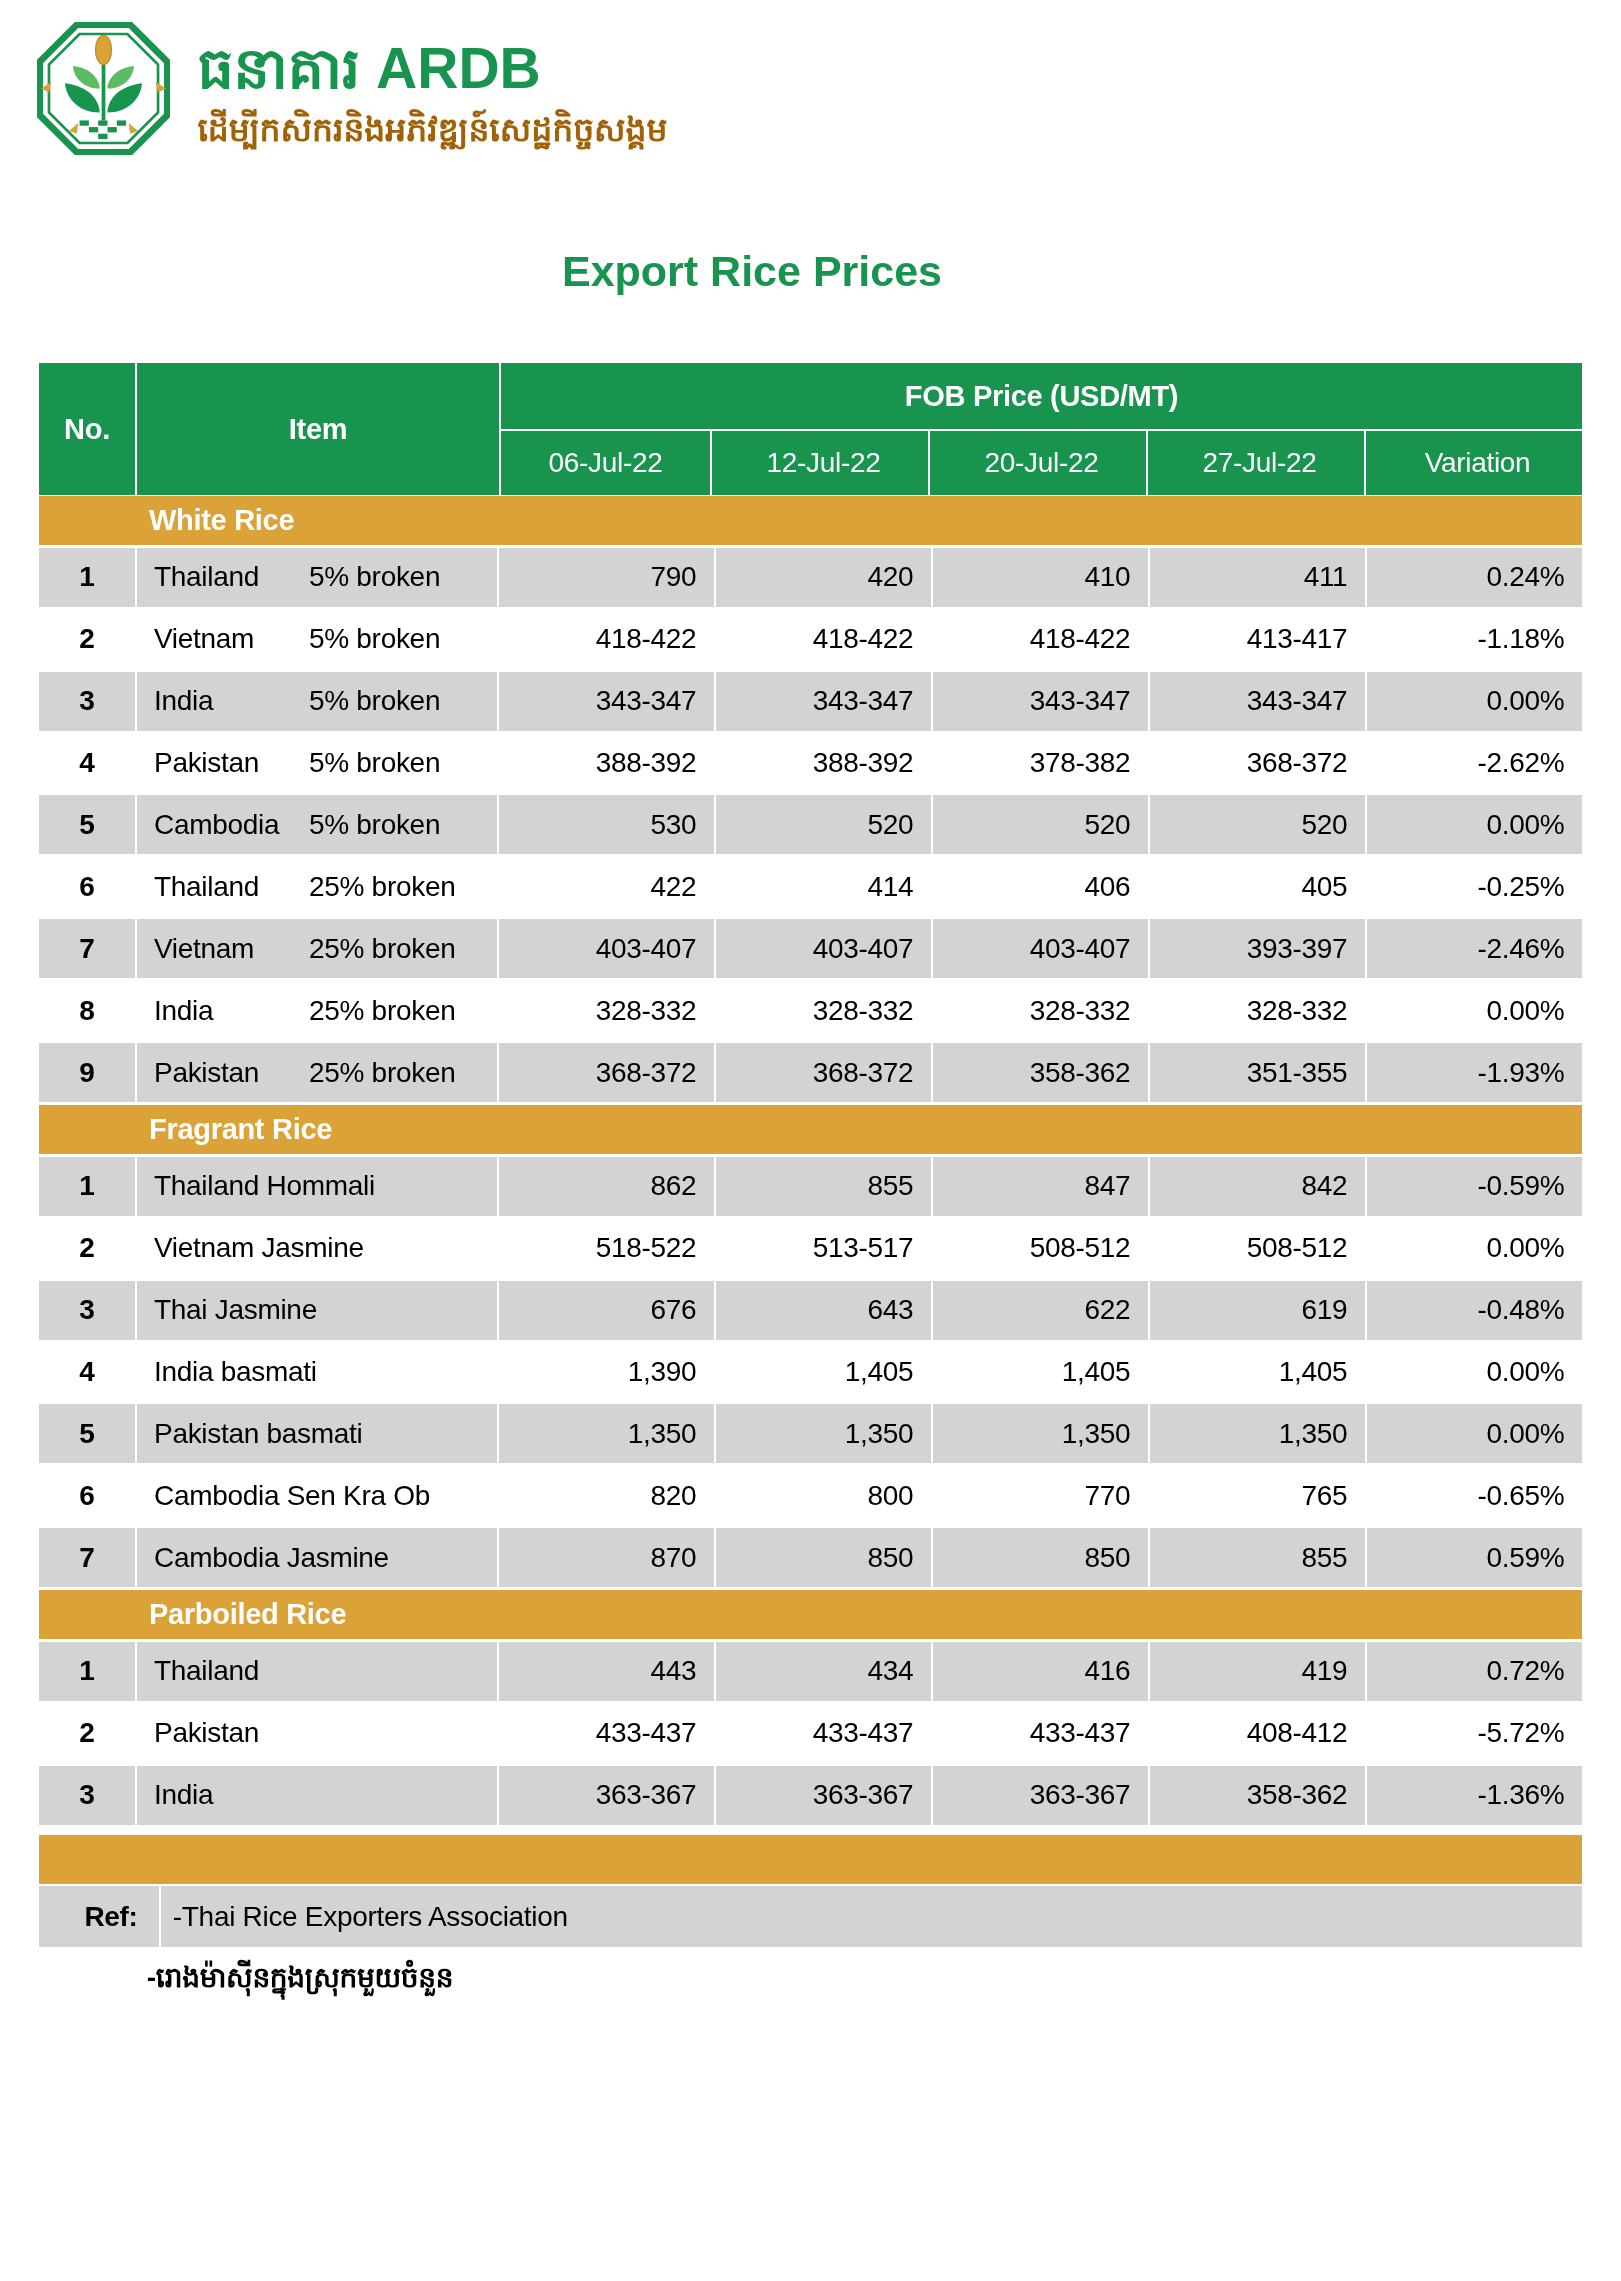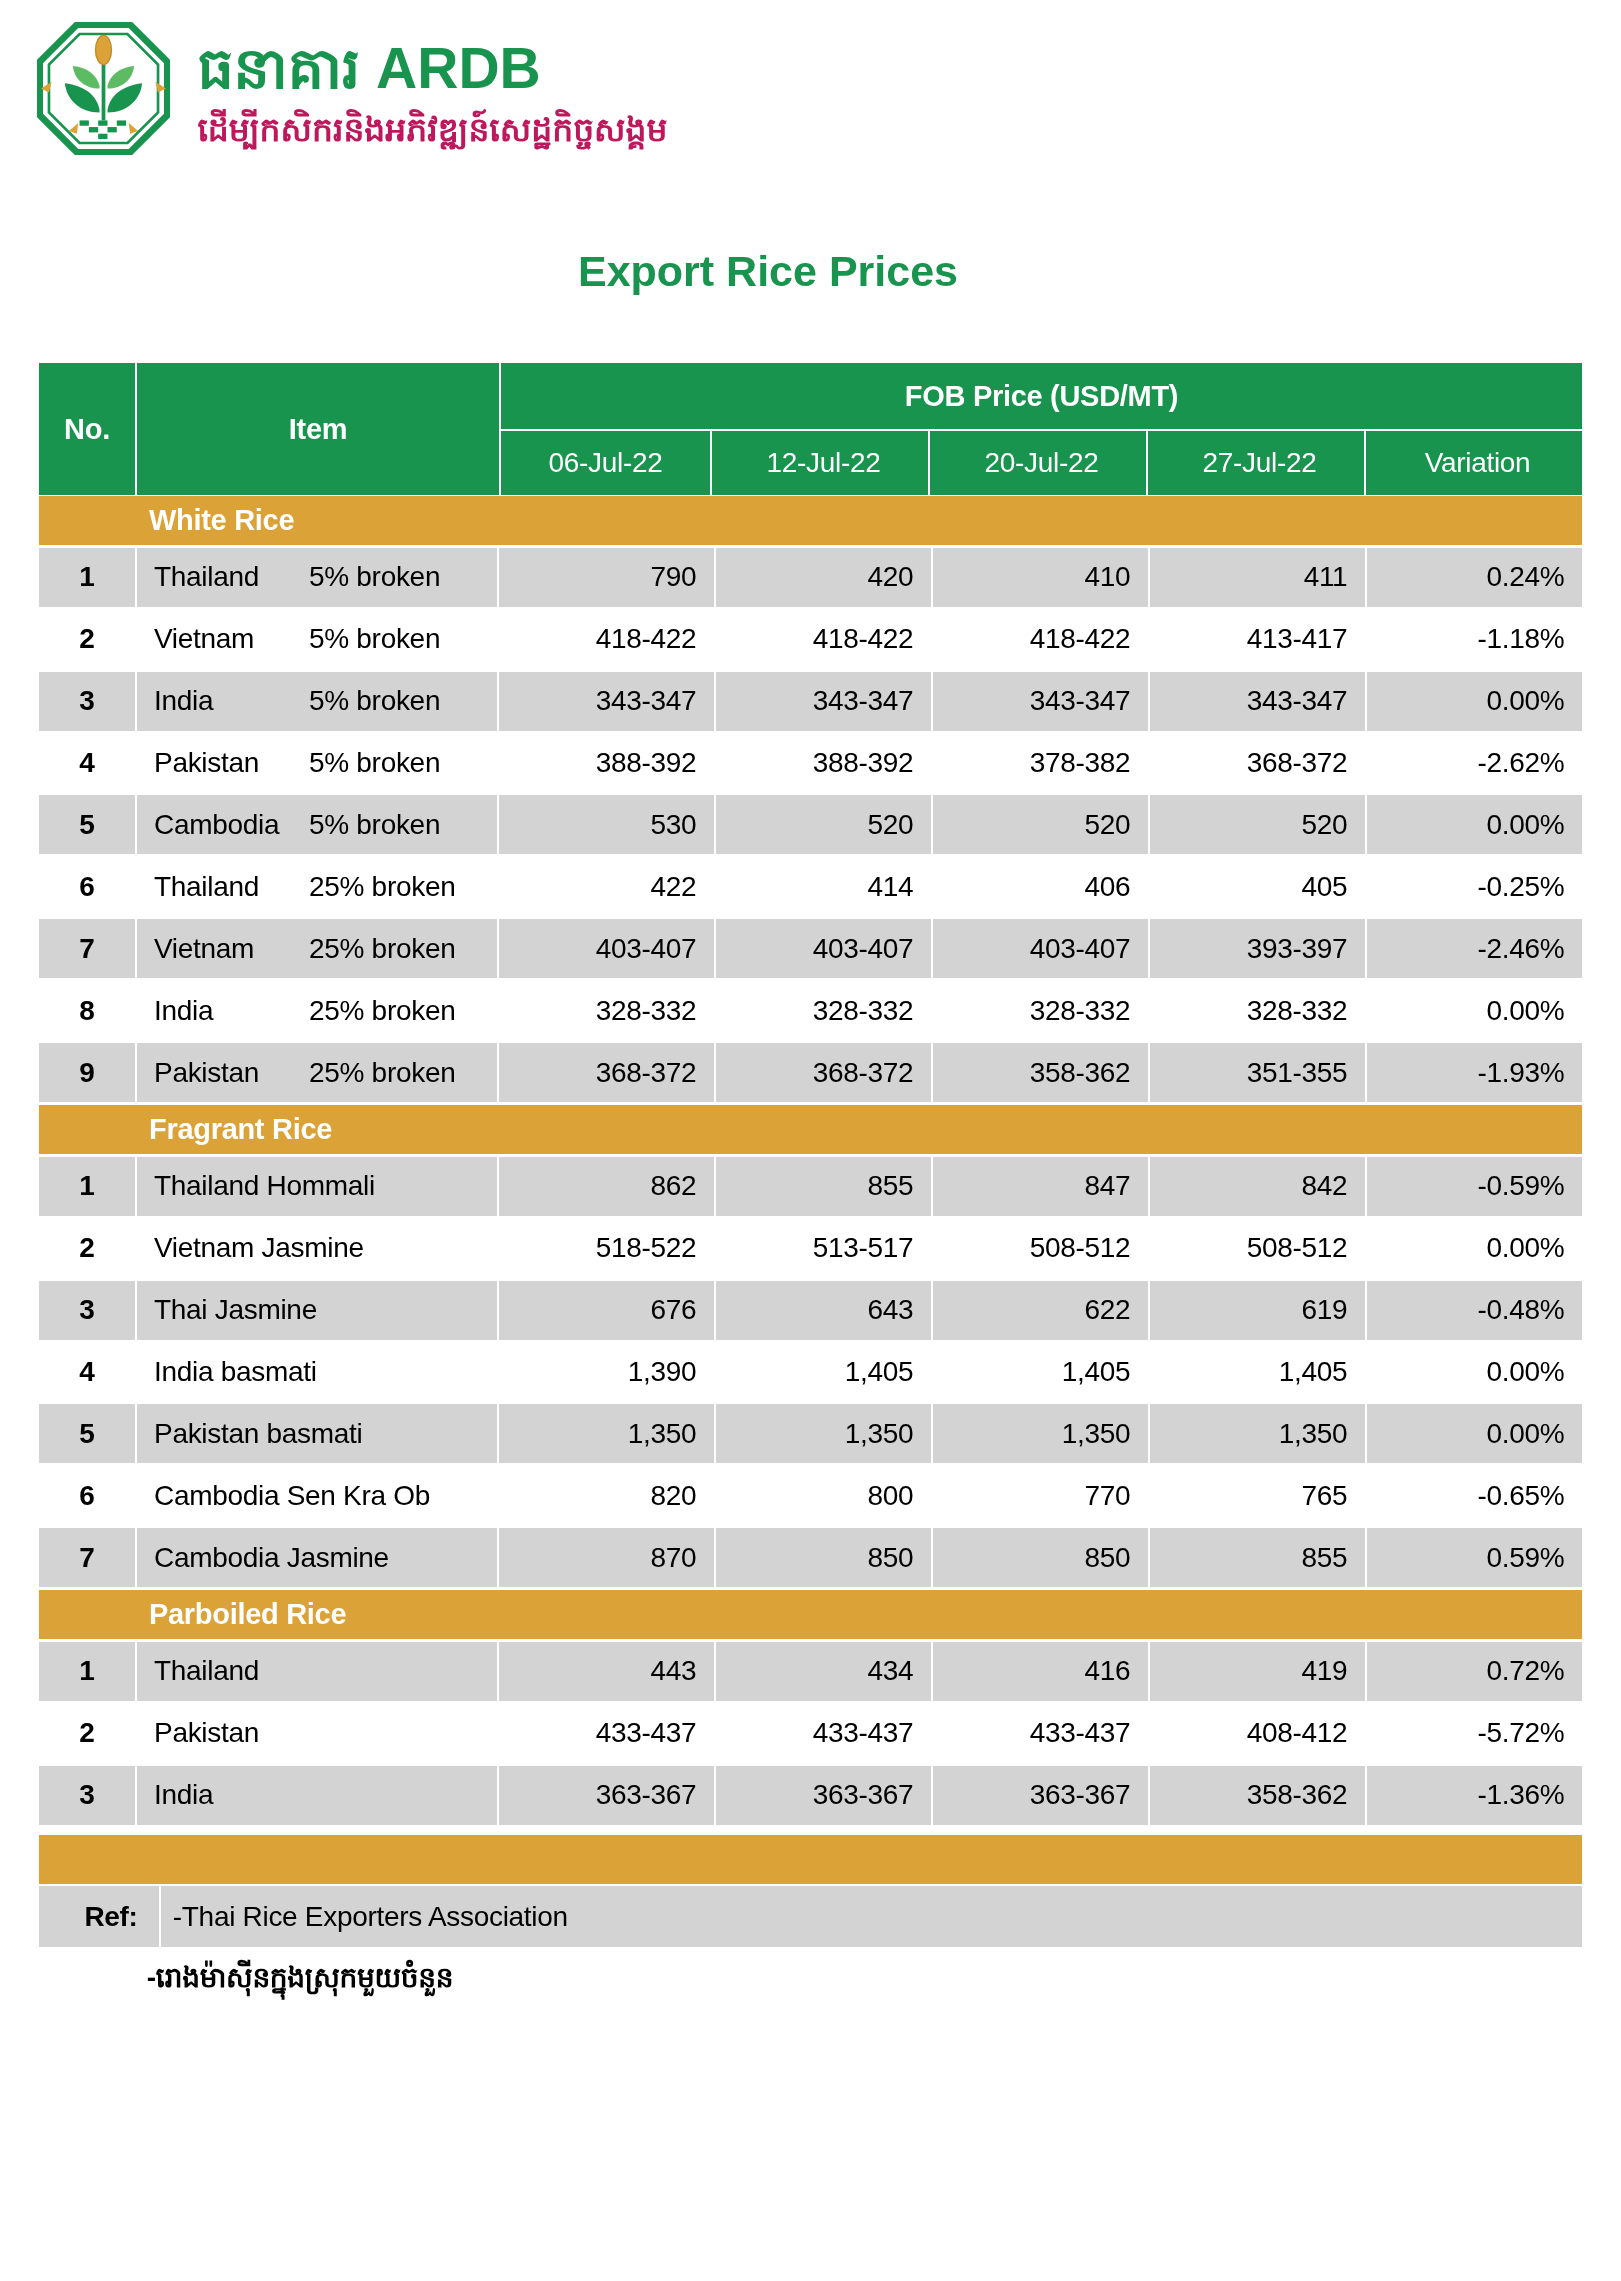--- a/index.html
+++ b/index.html
@@ -5,24 +5,24 @@
   html,body{margin:0;padding:0;background:#ffffff;}
   body{
     width:1621px;height:2282px;position:relative;overflow:hidden;
     font-family:"Liberation Sans","DejaVu Sans",sans-serif;color:#000;
   }
   
   .brand{position:absolute;left:37px;top:21.6px;display:flex;align-items:flex-start;}
   .brand-emblem{flex:0 0 auto;}
   .brand-text{margin-left:27.4px;padding-top:17.6px;}
   .brand-name{font-size:57px;font-weight:bold;color:#18944E;line-height:1.05;letter-spacing:0;}
-  .brand-tagline{margin-top:9.8px;font-size:33px;font-weight:bold;color:#be185d;}
+  .brand-tagline{margin-top:9.8px;font-size:33px;font-weight:bold;color:#a16207;}
   
   .doc-title{
-    position:absolute;top:247px;left:16px;width:1504px;text-align:center;
+    position:absolute;top:247px;left:0;width:1504px;text-align:center;
     font-size:43px;font-weight:bold;color:#18944E;
   }
   
   .price-table{position:absolute;left:39px;top:363px;width:1543px;font-size:28px;letter-spacing:-0.3px;}
   .thead{display:flex;height:132px;background:#18944E;color:#fff;font-weight:bold;}
   .th-no{flex:0 0 96px;display:flex;align-items:center;justify-content:center;border-right:2.9px solid #fff;font-size:29px;}
   .th-item{flex:0 0 362px;display:flex;align-items:center;justify-content:center;border-right:2.9px solid #fff;font-size:29px;}
   .th-right{flex:1 1 auto;display:flex;flex-direction:column;}
   .th-group{height:66px;display:flex;align-items:center;justify-content:center;border-bottom:2.9px solid #fff;font-size:29px;}
   .th-dates{flex:1 1 auto;display:flex;gap:7px;}

